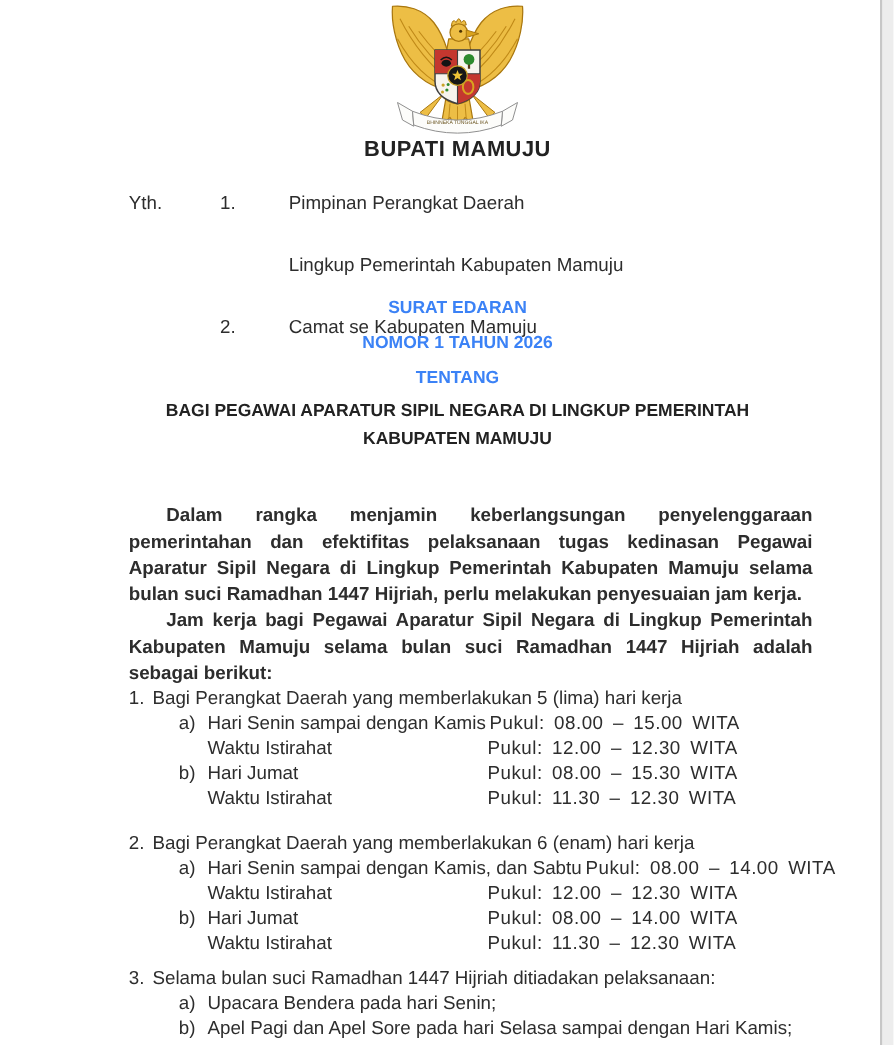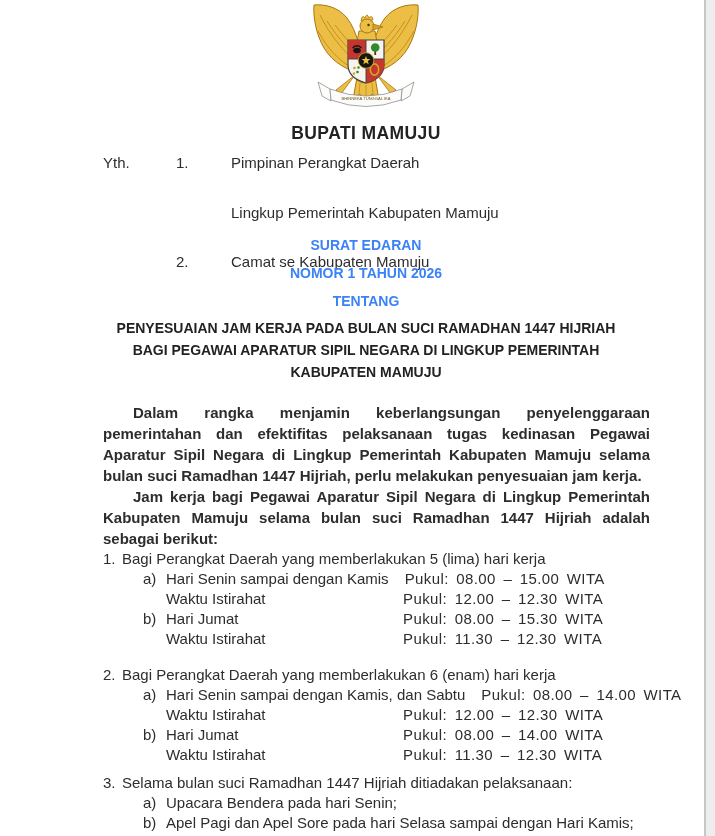--- a/index.html
+++ b/index.html
@@ -7,21 +7,21 @@
     position:relative;width:715px;height:836px;background:#ffffff;overflow:hidden;
     font-family:"Liberation Sans","DejaVu Sans",sans-serif;color:#2d2d2d;
   }
   
   .scan-line{position:absolute;left:704px;top:0;width:2px;height:836px;background:#c7c7c7;}
   .scan-shade{position:absolute;left:706px;top:0;width:9px;height:836px;background:#ededed;}
 
   .emblem{position:absolute;left:310px;top:3px;width:112px;height:106px;}
 
   .office{
-    position:absolute;left:16px;top:123px;width:700px;text-align:center;
+    position:absolute;left:16px;top:109px;width:700px;text-align:center;
     font-weight:bold;font-size:17.5px;letter-spacing:0.4px;color:#222;
   }
 
   .addr{
     position:absolute;left:103px;top:152px;font-size:15px;line-height:21.5px;
     display:grid;grid-template-columns:45px 27px auto;gap:28px;
   }
 
   .hline{
     position:absolute;left:16px;width:700px;text-align:center;
@@ -37,21 +37,21 @@
 
   .content{position:absolute;left:103px;top:402px;width:547px;font-size:15px;}
   .body-para{margin:0;text-align:justify;text-indent:30px;line-height:21px;font-weight:bold;}
 
   .section{margin-top:0;}
   .section.s2{margin-top:16px;}
   .section.s3{margin-top:8px;}
   .sec-head{display:grid;grid-template-columns:19px auto;line-height:20px;}
   .sub-row{display:flex;padding-left:40px;line-height:20px;}
   .sub-row .marker{width:23px;flex:0 0 auto;}
-  .sub-row .label{min-width:221px;flex:0 0 auto;padding-right:16px;white-space:nowrap;}
+  .sub-row .label{min-width:221px;flex:0 0 auto;padding-right:3px;white-space:nowrap;}
   .sub-row .time{white-space:nowrap;word-spacing:3px;letter-spacing:0.4px;}
 </style>
 </head>
 <body>
 
 <div class="page">
 
   <div class="scan-line"></div>
   <div class="scan-shade"></div>
 
@@ -119,21 +119,20 @@
     <span>Lingkup Pemerintah Kabupaten Mamuju</span>
     <span></span>
     <span>2.</span>
     <span>Camat se Kabupaten Mamuju</span>
   </div>
 
   <div class="hline doc-type">SURAT EDARAN</div>
   <div class="hline doc-number">NOMOR 1 TAHUN 2026</div>
   <div class="hline doc-about">TENTANG</div>
   <div class="subject">
-    <div>PENYESUAIAN JAM KERJA PADA BULAN SUCI RAMADHAN 1447 HIJRIAH</div>
     <div>BAGI PEGAWAI APARATUR SIPIL NEGARA DI LINGKUP PEMERINTAH</div>
     <div>KABUPATEN MAMUJU</div>
   </div>
 
   <div class="content">
     <p class="body-para">Dalam rangka menjamin keberlangsungan penyelenggaraan pemerintahan dan efektifitas pelaksanaan tugas kedinasan Pegawai Aparatur Sipil Negara di Lingkup Pemerintah Kabupaten Mamuju selama bulan suci Ramadhan 1447 Hijriah, perlu melakukan penyesuaian jam kerja.</p>
     <p class="body-para">Jam kerja bagi Pegawai Aparatur Sipil Negara di Lingkup Pemerintah Kabupaten Mamuju selama bulan suci Ramadhan 1447 Hijriah adalah sebagai berikut:</p>
 
     <div class="section s1">
       <div class="sec-head">

